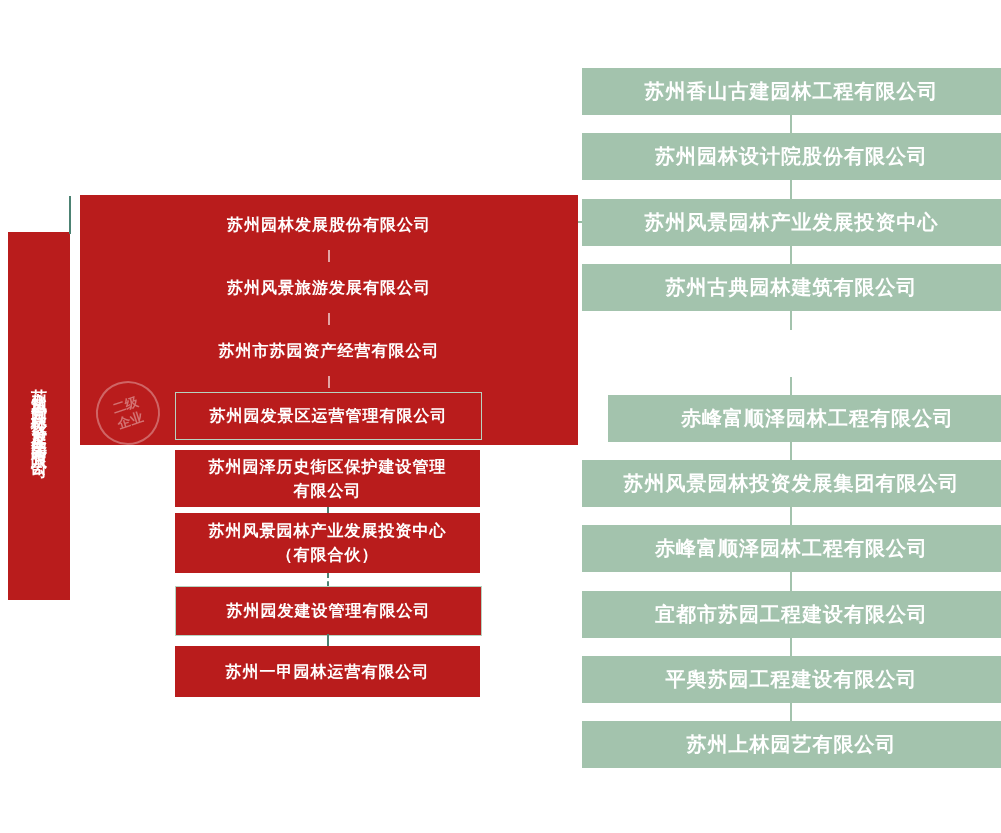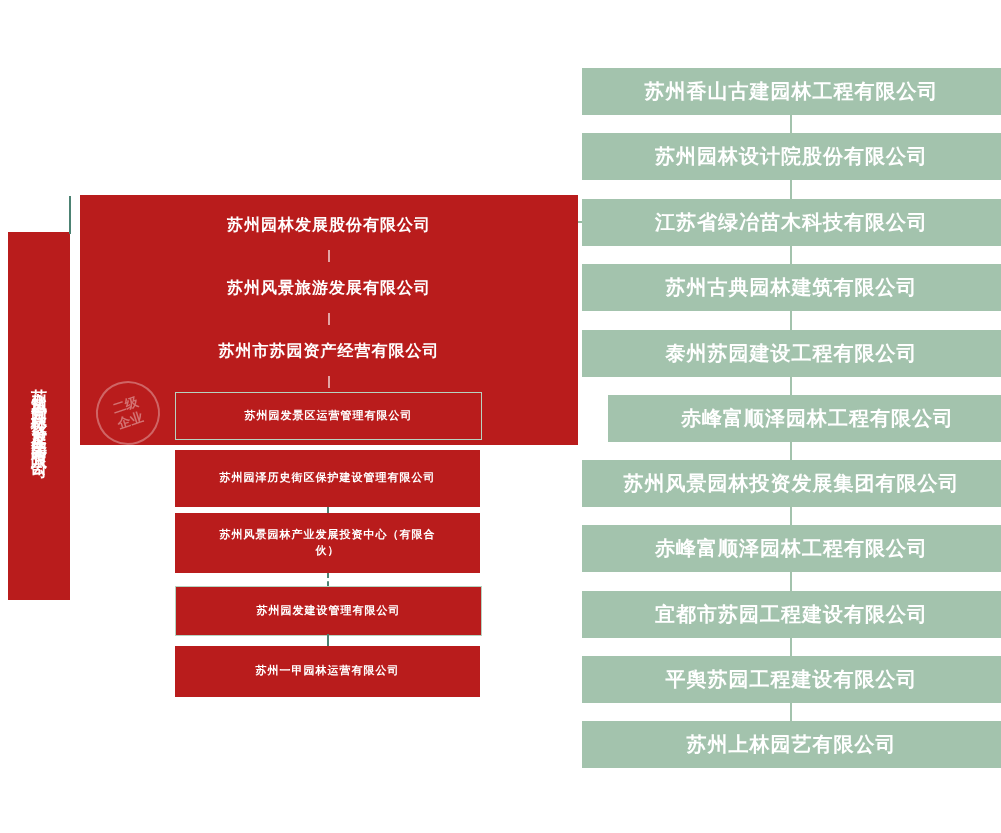--- a/index.html
+++ b/index.html
@@ -27,21 +27,21 @@
     writing-mode: vertical-rl;
     text-orientation: upright;
     font-size: 16px;
     letter-spacing: 5px;
     line-height: 1;
   }
 
   .mid-panel { left: 80px; top: 195px; width: 498px; height: 250px; position: absolute; }
 
   .mid-row { left: 80px; width: 498px; height: 58px; font-size: 16px; letter-spacing: 1px; }
-  .mid-box { left: 175px; width: 305px; font-size: 11px; letter-spacing: 1px; line-height: 1.5; }
+  .mid-box { left: 175px; width: 305px; font-size: 16px; letter-spacing: 1px; line-height: 1.5; }
   .bordered { border: 1px solid #b7d2c0; }
   .wrap-narrow { display: inline-block; width: 238px; }
 
   .vdash-light {
     position: absolute; left: 328px; width: 0; height: 12px;
     border-left: 2px dashed rgba(255,255,255,.6);
   }
   .vdash-dark {
     position: absolute; left: 327px; width: 0;
     border-left: 2px dashed #4c8273;
@@ -116,27 +116,24 @@
   <div class="vdash-dark" style="top:573px;height:13px;"></div>
   <div class="vdash-dark" style="top:634px;height:12px;"></div>
 
   <div class="cell right-box light" style="top:68px;">
     <span>苏州香山古建园林工程有限公司</span>
   </div>
   <div class="cell right-box light" style="top:133px;">
     <span>苏州园林设计院股份有限公司</span>
   </div>
   <div class="cell right-box light" style="top:199px;">
-    <span>江苏省绿冶苗木科技有限公司</span>
+    <span>苏州风景园林产业发展投资中心</span>
   </div>
   <div class="cell right-box light" style="top:264px;">
     <span>苏州古典园林建筑有限公司</span>
-  </div>
-  <div class="cell right-box light" style="top:330px;">
-    <span>泰州苏园建设工程有限公司</span>
   </div>
   <div class="cell right-box light" style="top:395px;margin-left:26px;">
     <span>赤峰富顺泽园林工程有限公司</span>
   </div>
   <div class="cell right-box light" style="top:460px;">
     <span>苏州风景园林投资发展集团有限公司</span>
   </div>
   <div class="cell right-box light" style="top:525px;">
     <span>赤峰富顺泽园林工程有限公司</span>
   </div>

